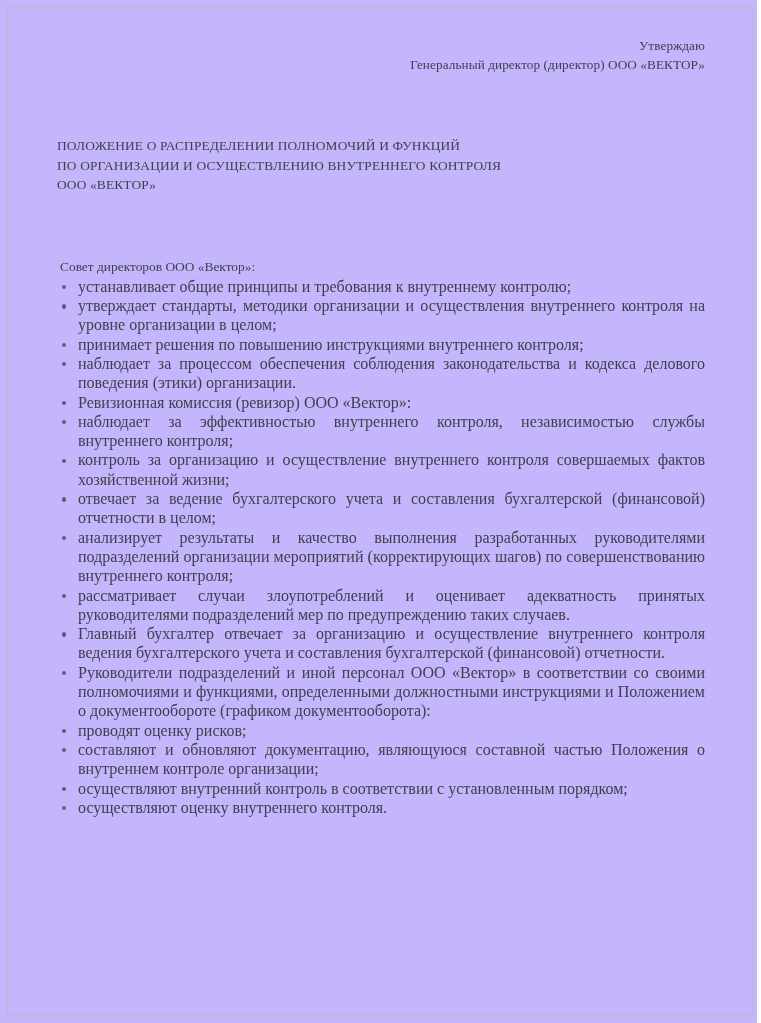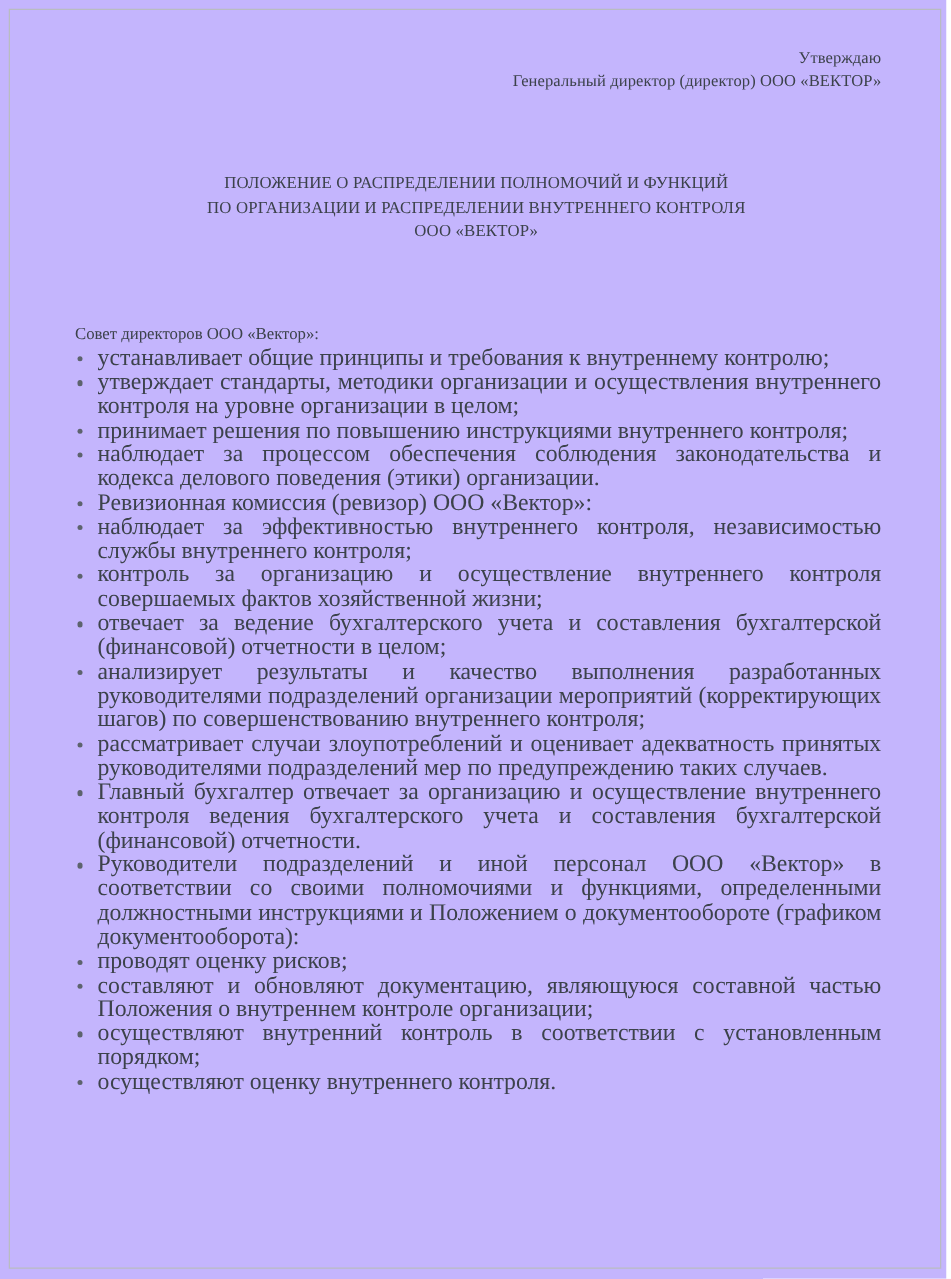--- a/index.html
+++ b/index.html
@@ -45,21 +45,20 @@
     letter-spacing: 0.1px;
   }
   .approval-line {
     display: block;
     white-space: nowrap;
   }
 
   
   .doc-title {
     margin-top: 62px;
-    text-align: center;
     font-size: 13.4px;
     line-height: 19.5px;
     letter-spacing: 0.15px;
   }
   .doc-title-line {
     display: block;
     white-space: nowrap;
   }
 
   
@@ -73,21 +72,21 @@
   }
   ul.doc-list {
     list-style: none;
     margin: 0;
     padding: 0;
   }
   ul.doc-list > li {
     position: relative;
     padding-left: 21px;
     margin: 0;
-    font-size: 19px;
+    font-size: 16px;
     line-height: 19.3px;
     text-align: justify;
     text-justify: inter-word;
     hyphens: manual;
   }
   ul.doc-list > li::before {
     content: "";
     position: absolute;
     left: 5px;
     top: 8.3px;
@@ -110,21 +109,21 @@
 
   <div class="content">
 
     <div class="approval">
       <span class="approval-line">Утверждаю</span>
       <span class="approval-line">Генеральный директор (директор) ООО «ВЕКТОР»</span>
     </div>
 
     <div class="doc-title">
       <span class="doc-title-line">ПОЛОЖЕНИЕ О РАСПРЕДЕЛЕНИИ ПОЛНОМОЧИЙ И ФУНКЦИЙ</span>
-      <span class="doc-title-line">ПО ОРГАНИЗАЦИИ И РАСПРЕДЕЛЕНИИ ВНУТРЕННЕГО КОНТРОЛЯ</span>
+      <span class="doc-title-line">ПО ОРГАНИЗАЦИИ И ОСУЩЕСТВЛЕНИЮ ВНУТРЕННЕГО КОНТРОЛЯ</span>
       <span class="doc-title-line">ООО «ВЕКТОР»</span>
     </div>
 
     <div class="body-block">
       <p class="lead">Совет директоров ООО «Вектор»:</p>
 
       <ul class="doc-list">
         <li>
             <span class="txt">устанавливает общие принципы и требования к внутреннему контролю;</span>
           </li>

